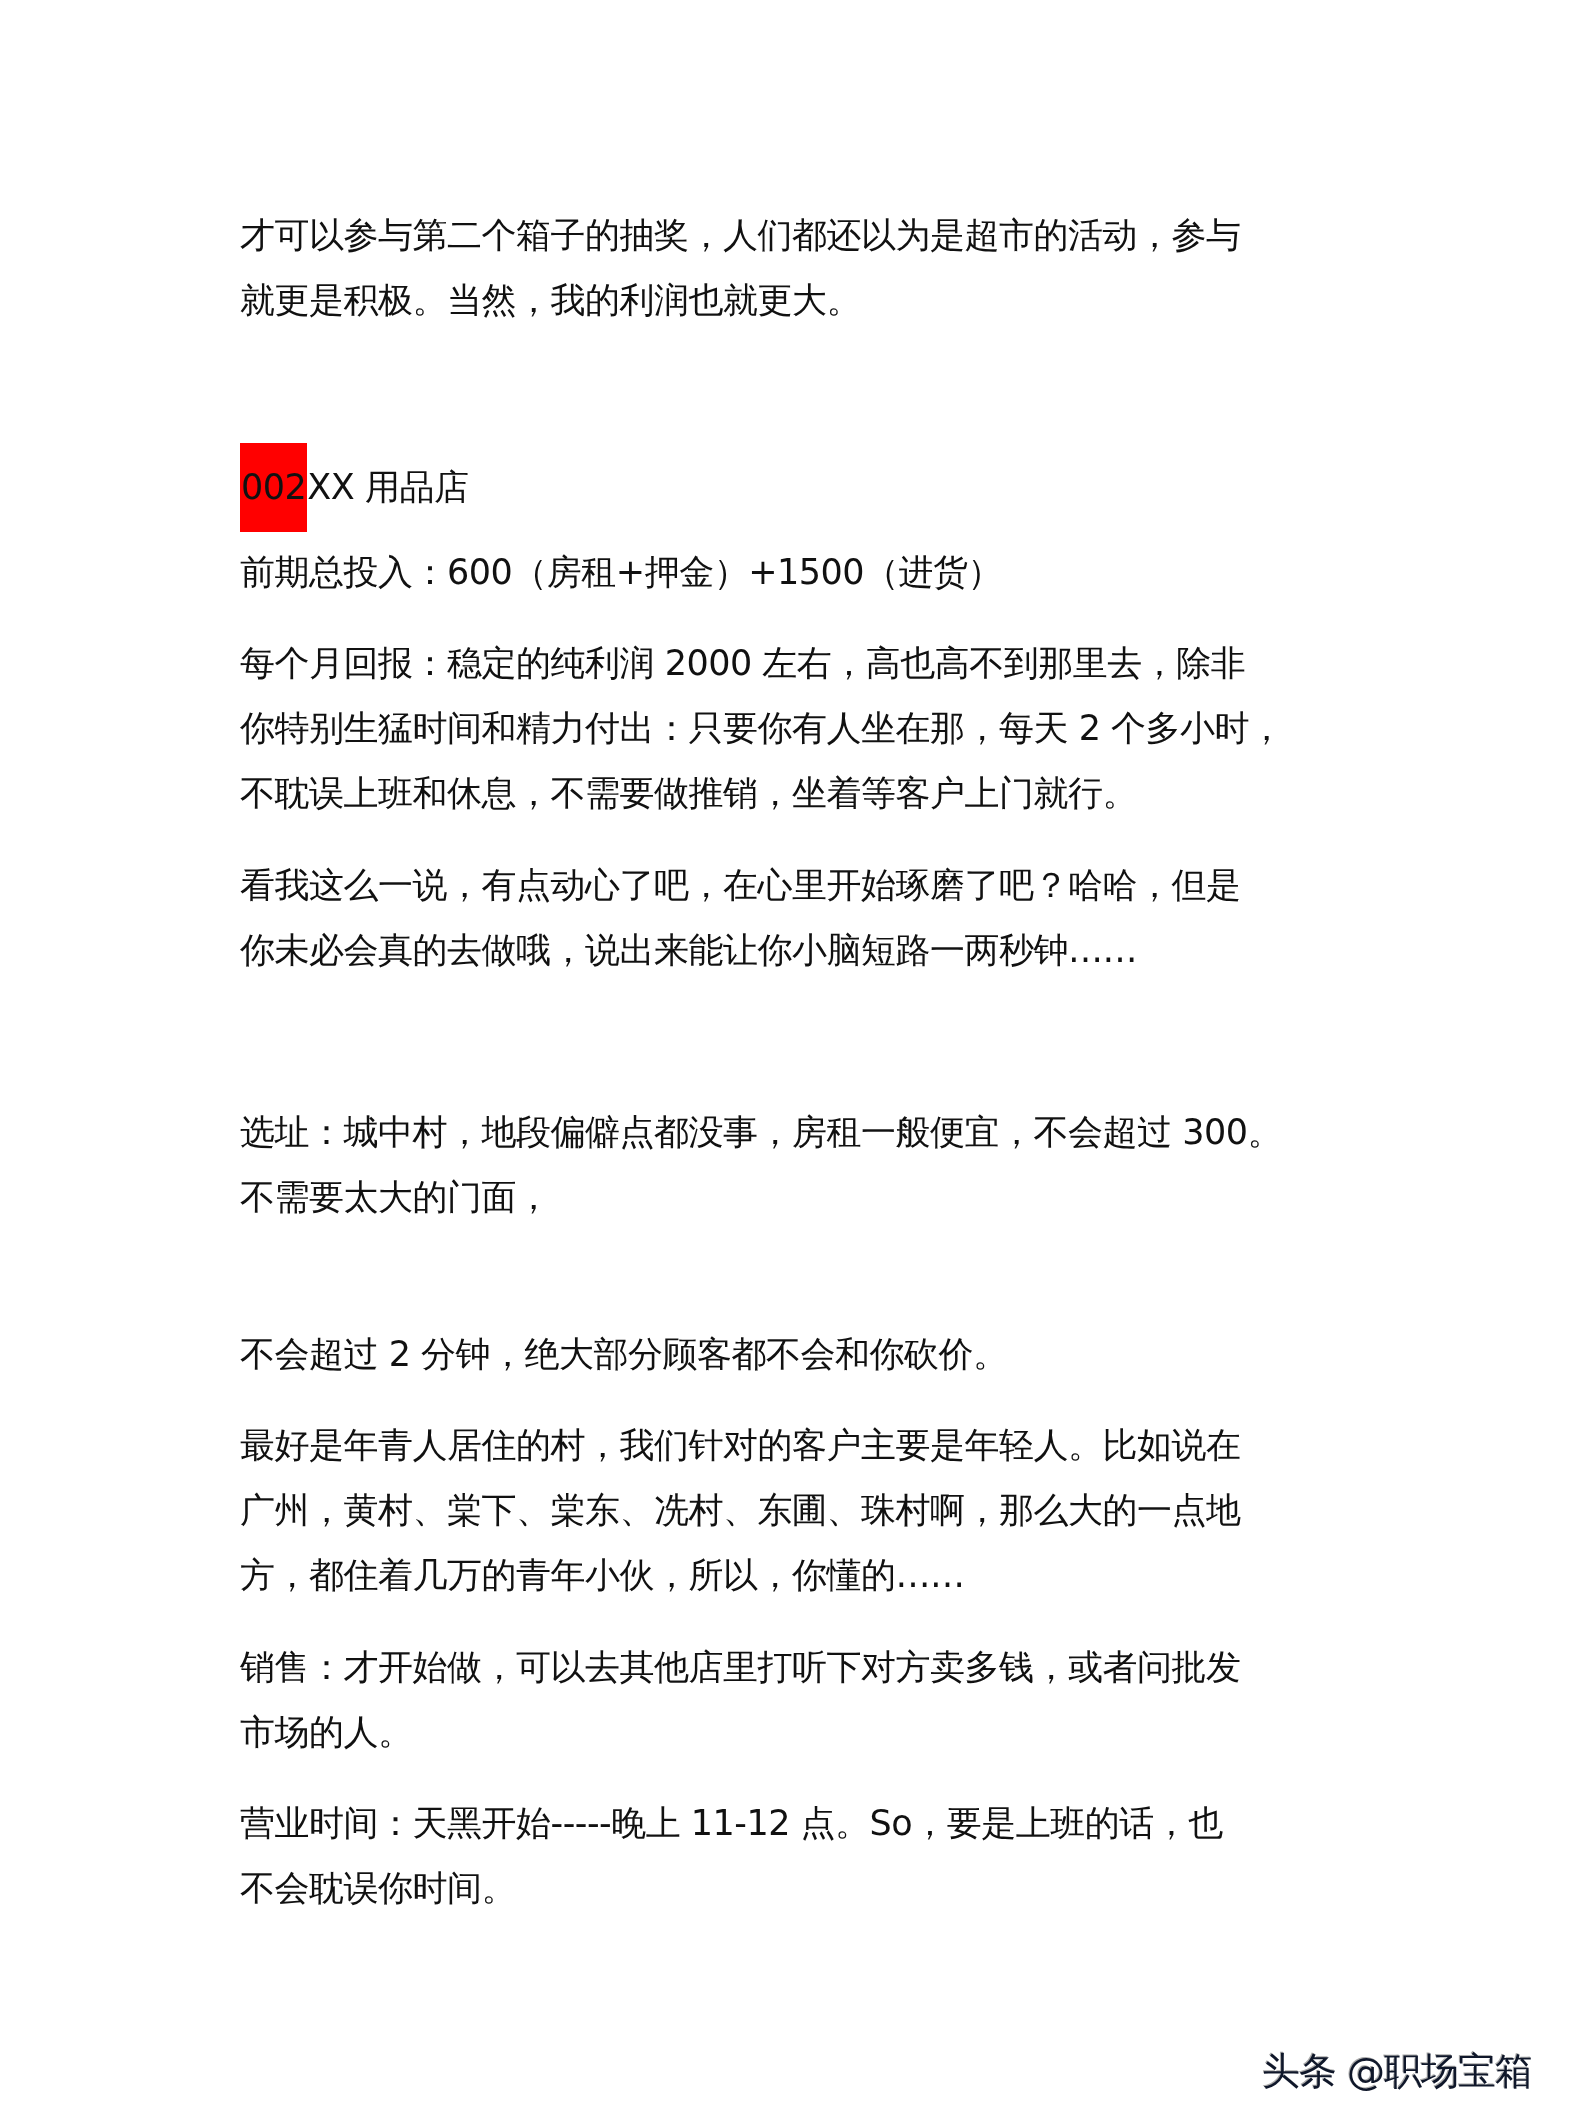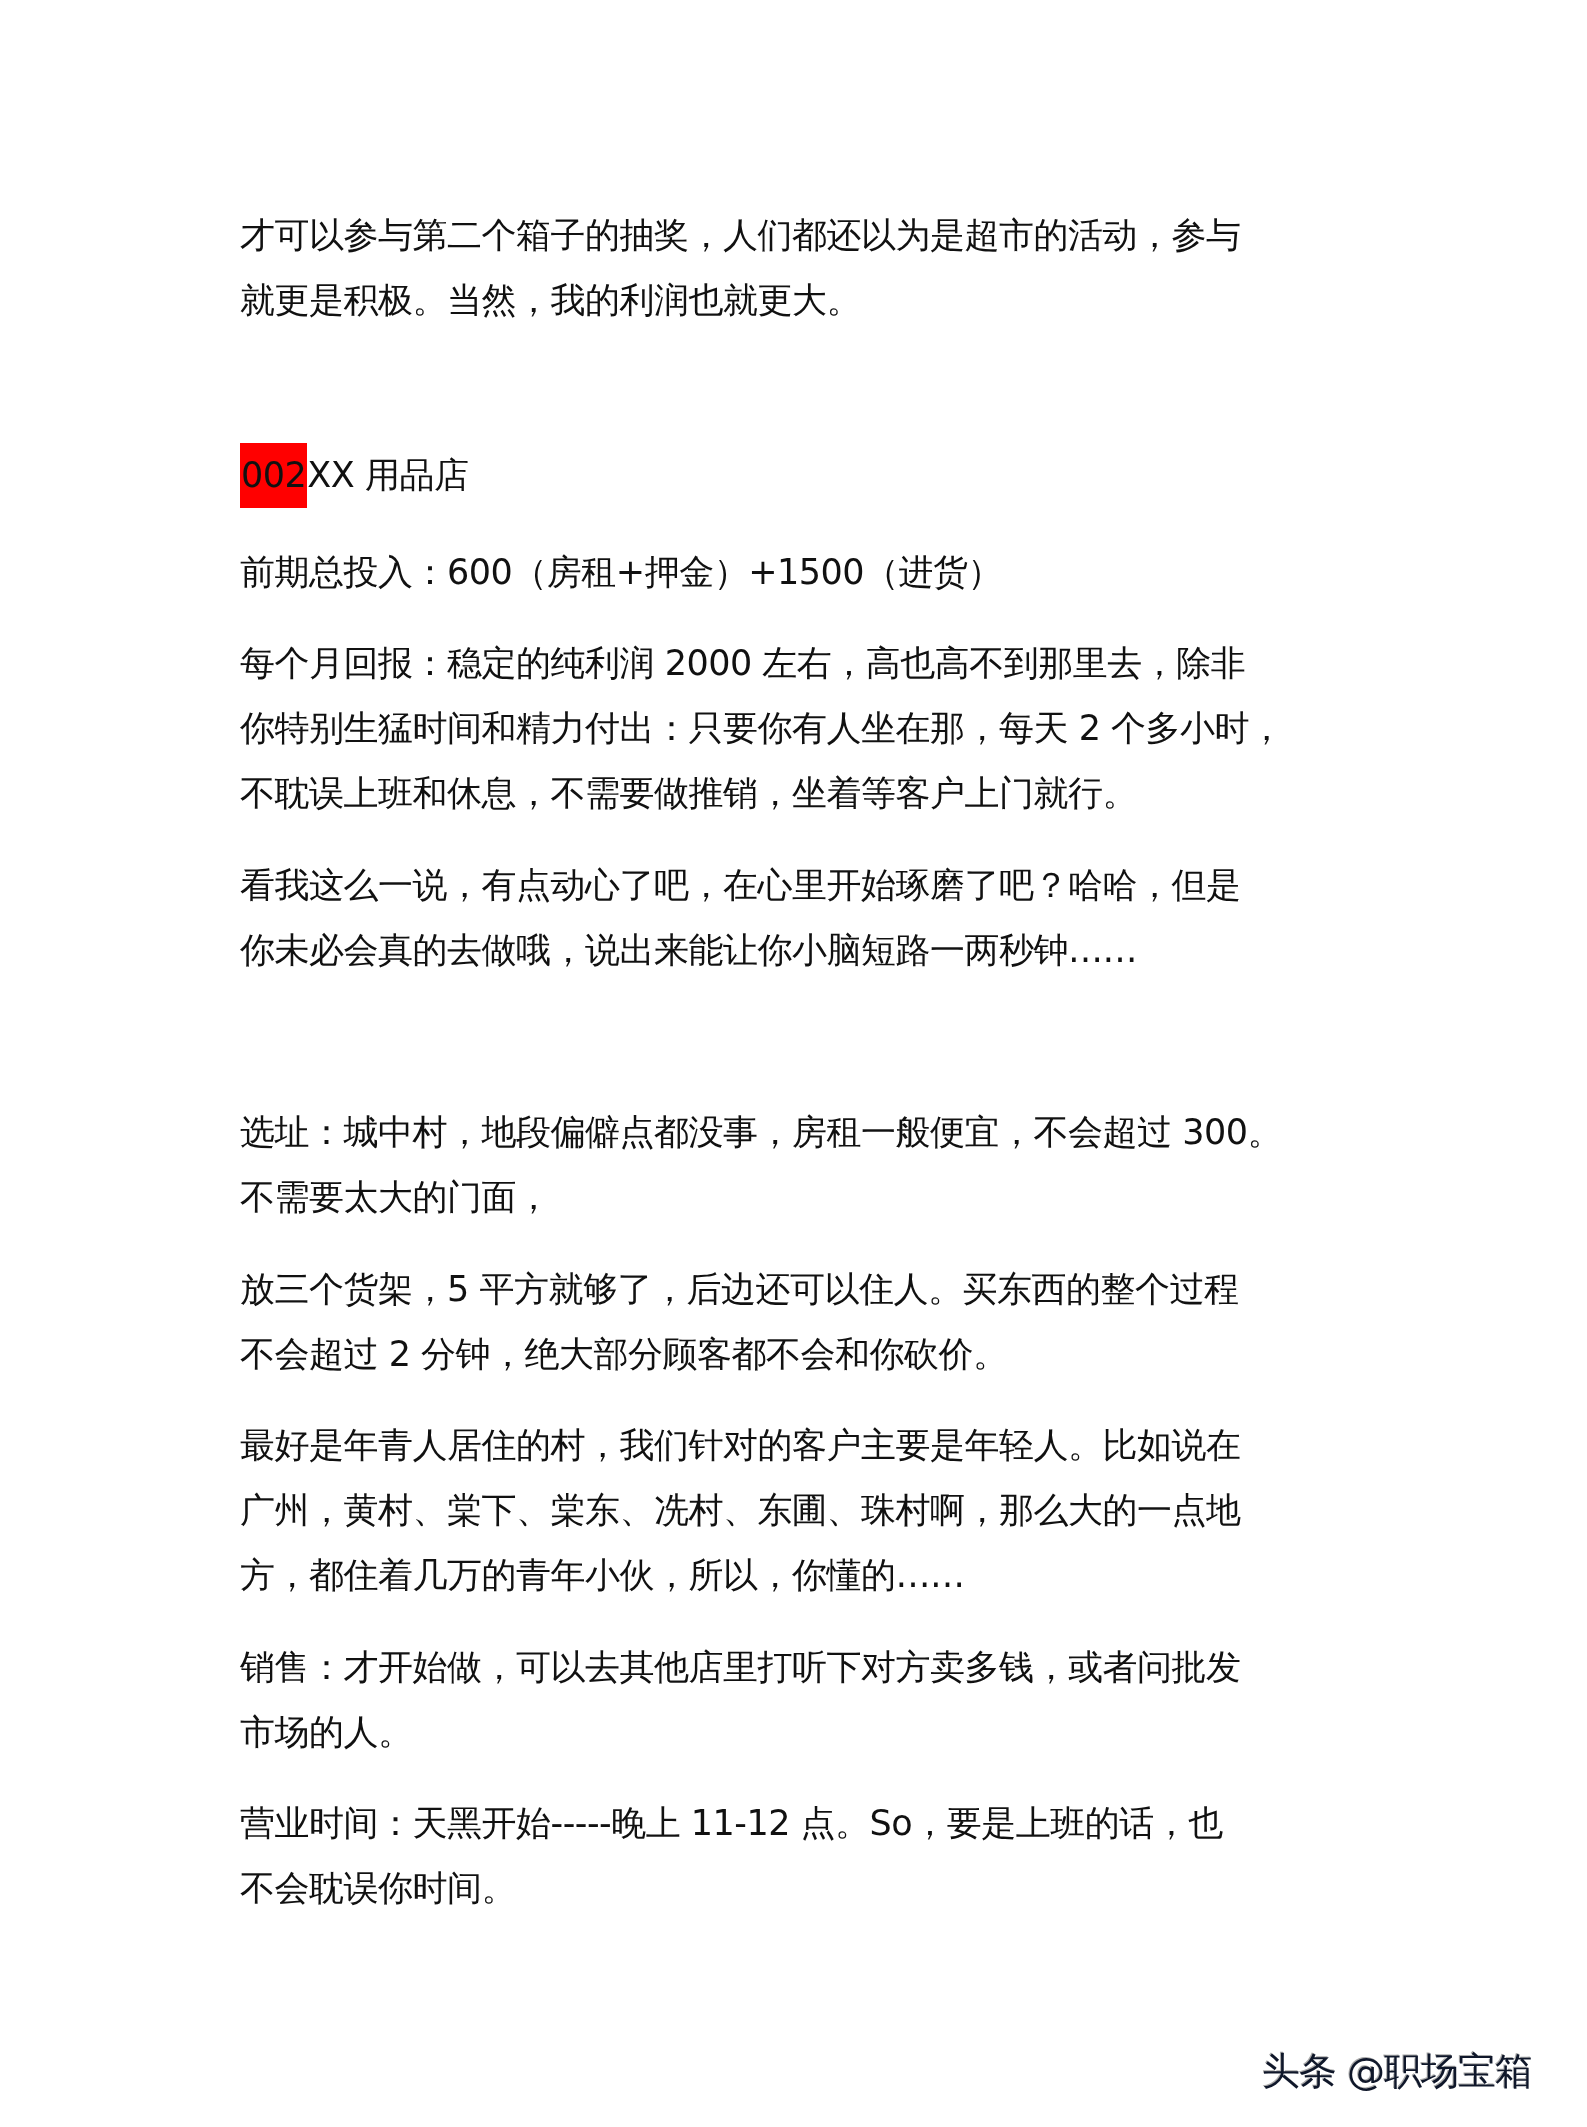--- a/index.html
+++ b/index.html
@@ -1,21 +1,21 @@
 <!DOCTYPE html>
 <html><head>
 <meta charset="utf-8">
 <style>
   html, body { margin: 0; padding: 0; background: #ffffff; }
   body { width: 1587px; height: 2127px; position: relative; overflow: hidden;
          font-family: "DejaVu Sans", "Liberation Sans", sans-serif; color: #111111; }
   .page { position: absolute; left: 0; top: 0; width: 1577px; height: 2127px; }
   .line { position: absolute; left: 240px; font-size: 35px; line-height: 46px; height: 46px;
           white-space: nowrap; letter-spacing: -0.5px; }
-  .hl { background: #ff0000; display: inline-block; height: 65px; line-height: 65px; padding: 0 1px; }
+  .hl { background: #ff0000; display: inline-block; height: 65px; line-height: 65px; padding: 12px 1px; }
   .heading { top: 443px; height: 65px; line-height: 65px; }
   .watermark { position: absolute; left: 1262px; top: 2046px; font-size: 38px; line-height: 50px;
                color: #0f172a; white-space: nowrap;
                text-shadow: 1px 1px 0 #fff, -1px -1px 0 #aaa; letter-spacing: -1px; }
 </style>
 </head>
 <body>
 
 <div class="page">
 
@@ -30,21 +30,20 @@
   <div class="line" style="top:705px">你特别生猛时间和精力付出：只要你有人坐在那，每天  2  个多小时，</div>
   <div class="line" style="top:770px">不耽误上班和休息，不需要做推销，坐着等客户上门就行。</div>
 
   <div class="line" style="top:862px">看我这么一说，有点动心了吧，在心里开始琢磨了吧？哈哈，但是</div>
   <div class="line" style="top:927px">你未必会真的去做哦，说出来能让你小脑短路一两秒钟……</div>
 
 
   <div class="line" style="top:1109px">选址：城中村，地段偏僻点都没事，房租一般便宜，不会超过  300。</div>
   <div class="line" style="top:1174px">不需要太大的门面，</div>
 
-  <div class="line" style="top:1266px">放三个货架，5 平方就够了，后边还可以住人。买东西的整个过程</div>
   <div class="line" style="top:1331px">不会超过 2 分钟，绝大部分顾客都不会和你砍价。</div>
 
   <div class="line" style="top:1422px">最好是年青人居住的村，我们针对的客户主要是年轻人。比如说在</div>
   <div class="line" style="top:1487px">广州，黄村、棠下、棠东、冼村、东圃、珠村啊，那么大的一点地</div>
   <div class="line" style="top:1552px">方，都住着几万的青年小伙，所以，你懂的……</div>
 
   <div class="line" style="top:1644px">销售：才开始做，可以去其他店里打听下对方卖多钱，或者问批发</div>
   <div class="line" style="top:1709px">市场的人。</div>
 
   <div class="line" style="top:1800px">营业时间：天黑开始-----晚上 11-12 点。So，要是上班的话，也</div>

